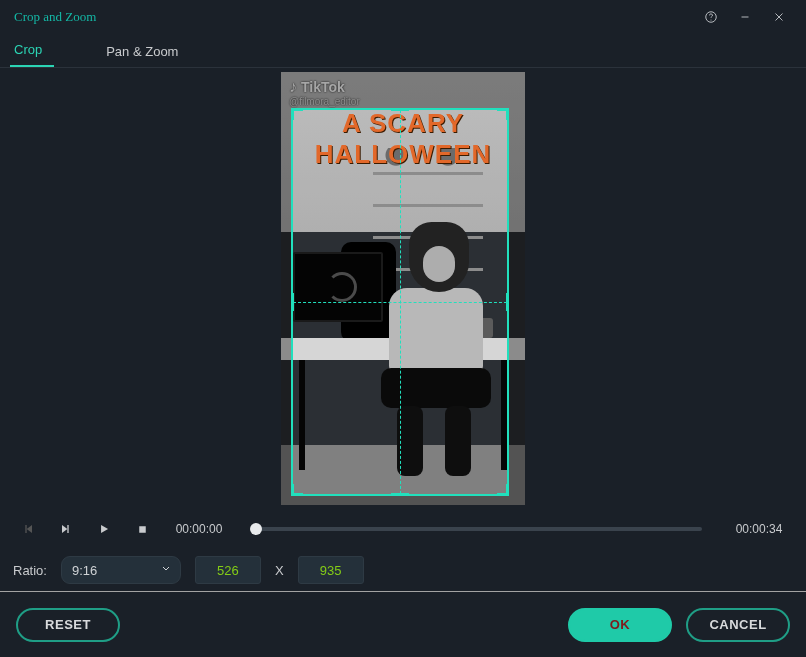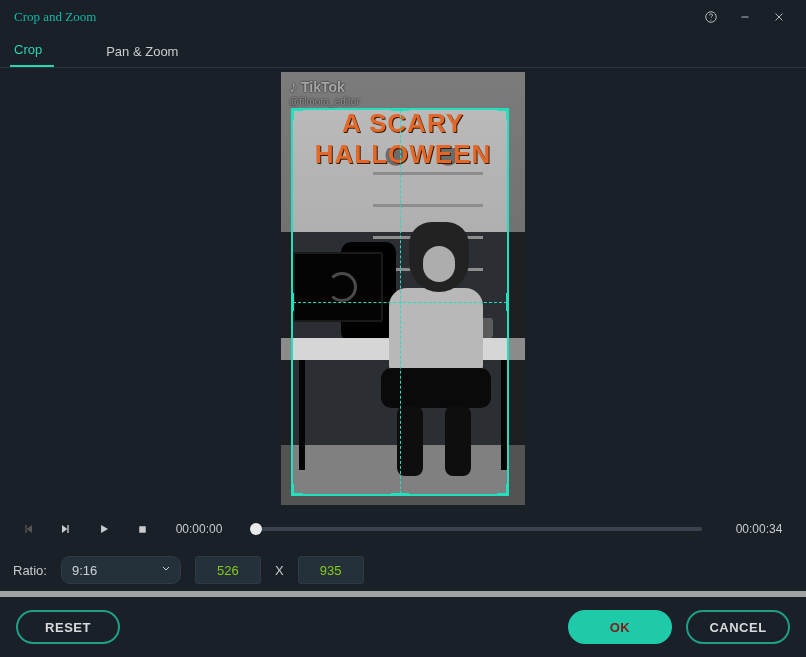--- a/index.html
+++ b/index.html
@@ -71,21 +71,21 @@
   .seek { flex:1; height:4px; background:#3a434d; border-radius:2px; position:relative; margin: 0 10px; }
   .seek .knob { position:absolute; left:0; top:50%; width:12px; height:12px; background:#e8eaec; border-radius:50%; transform:translate(-50%,-50%); }
 
   .params { height: 42px; display:flex; align-items:center; padding: 0 13px; gap: 14px; font-size:13px; }
   .params .label { color:#c9cbce; }
   .select { position:relative; width:120px; height:28px; background:#24303a; border:1px solid #2e3a44; border-radius:9px; display:flex; align-items:center; padding:0 10px; font-size:13px; color:#cfd2d5; cursor:pointer; }
   .select .chev { position:absolute; right:8px; top:50%; transform:translateY(-50%); }
   .numbox { width:66px; height:28px; background:#24303a; border:1px solid #2e3a44; border-radius:3px; display:flex; align-items:center; justify-content:center; font-size:13px; color:#84cc16; }
   .xsep { color:#c9cbce; }
 
-  .footer { height: 66px; display:flex; align-items:center; padding: 0 16px; border-top:6px solid #a3a3a3; }
+  .footer { height: 66px; display:flex; align-items:center; padding: 0 16px; border-top:1px solid #a3a3a3; }
   .btn { height:34px; min-width:104px; border-radius:18px; display:flex; align-items:center; justify-content:center; font-size:13px; font-weight:600; letter-spacing:0.5px; cursor:pointer; }
   .btn.reset { border:2px solid #1f9e86; color:#d8dadc; background:transparent; }
   .btn.ok { background:#1fcaa8; color:#7f1d1d; border:2px solid #1fcaa8; }
   .btn.cancel { border:2px solid #1f9e86; color:#d8dadc; background:transparent; }
   .footer .spacer { flex:1; }
   .footer .btn + .btn { margin-left: 14px; }
 </style>
 </head>
 <body>
 

